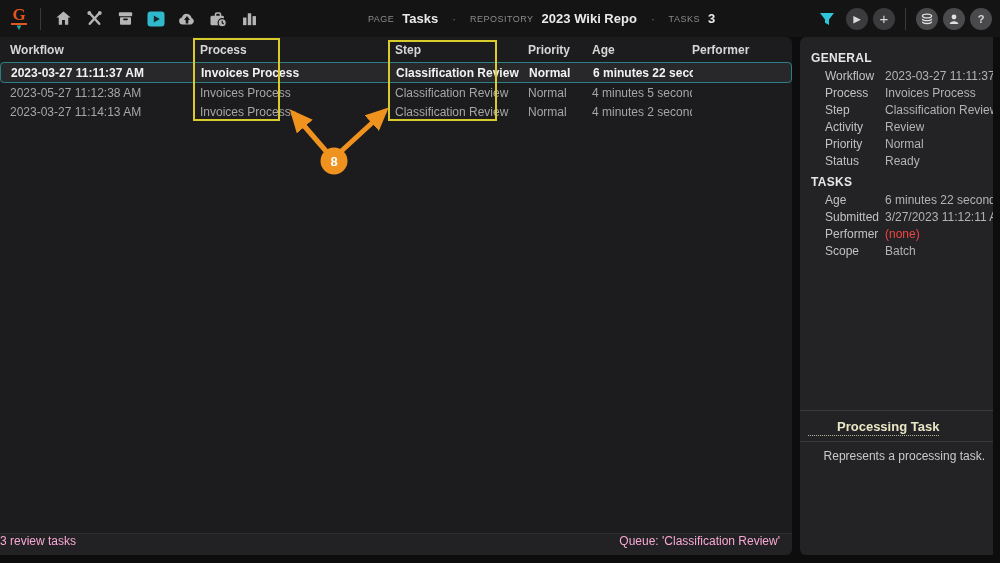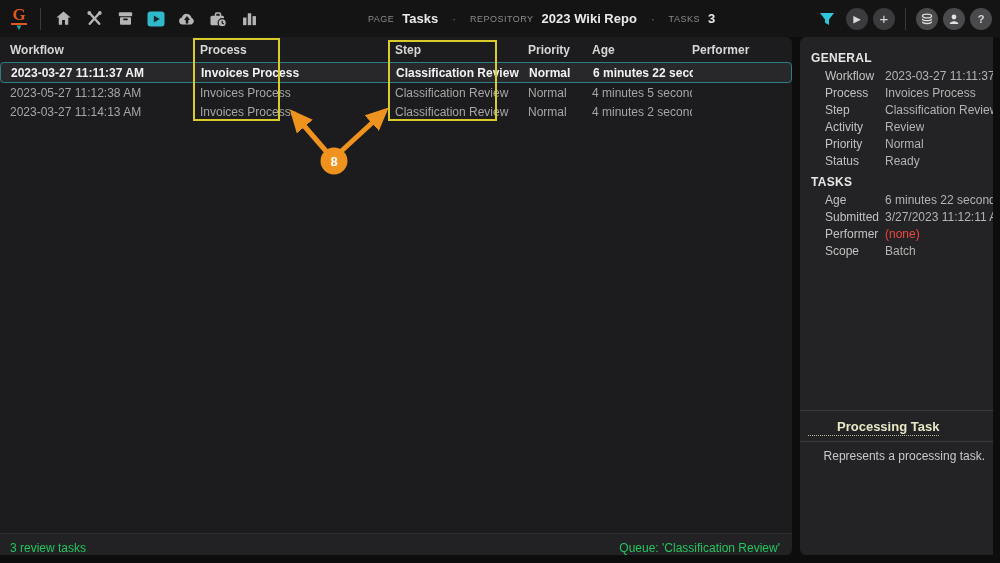--- a/index.html
+++ b/index.html
@@ -45,22 +45,22 @@
   .trow { display:flex; align-items:center; height:19px; font-size:12px;
     color:#a6a6a6; cursor:pointer; }
   .trow.selected { height:21px; background:#28282a; border:1px solid #2c7f86;
     border-radius:4px; color:#f2f2f2; font-weight:bold; }
   .c1 { width:200px; padding-left:10px; } .c2 { width:195px; } .c3 { width:133px; }
   .c4 { width:64px; } .c5 { width:100px; } .c6 { flex:1; }
   .cell { white-space:nowrap; overflow:hidden; }
 
   .statusbar { position:absolute; left:0; bottom:0; width:100%; height:22px;
     background:#222224; border-top:1px solid #2d2d2f; border-radius:0 0 6px 0;
-    display:flex; align-items:flex-end; justify-content:space-between;
-    padding:0 12px 0 10px; font-size:12px; color:#22c55e; }
+    display:flex; align-items:flex-start; justify-content:space-between;
+    padding:0 12px 0 0; font-size:12px; color:#f9a8d4; }
 
   
   .panel { position:absolute; left:800px; top:37px; width:193px; height:518px;
     background:#232325; border-radius:6px 0 0 6px; overflow:hidden; }
   .pgrid { padding:8px 0 0 0; }
   .psec { padding:6px 16px 2px 11px; font-size:12px; font-weight:bold; color:#e6e6e6;
     letter-spacing:.3px; }
   .prow { display:flex; height:17px; align-items:center; font-size:12px; white-space:nowrap; }
   .plabel { width:85px; padding-left:25px; color:#c2c2c2; overflow:hidden; flex-shrink:0; }
   .pvalue { color:#b3b3b3; overflow:hidden; }

